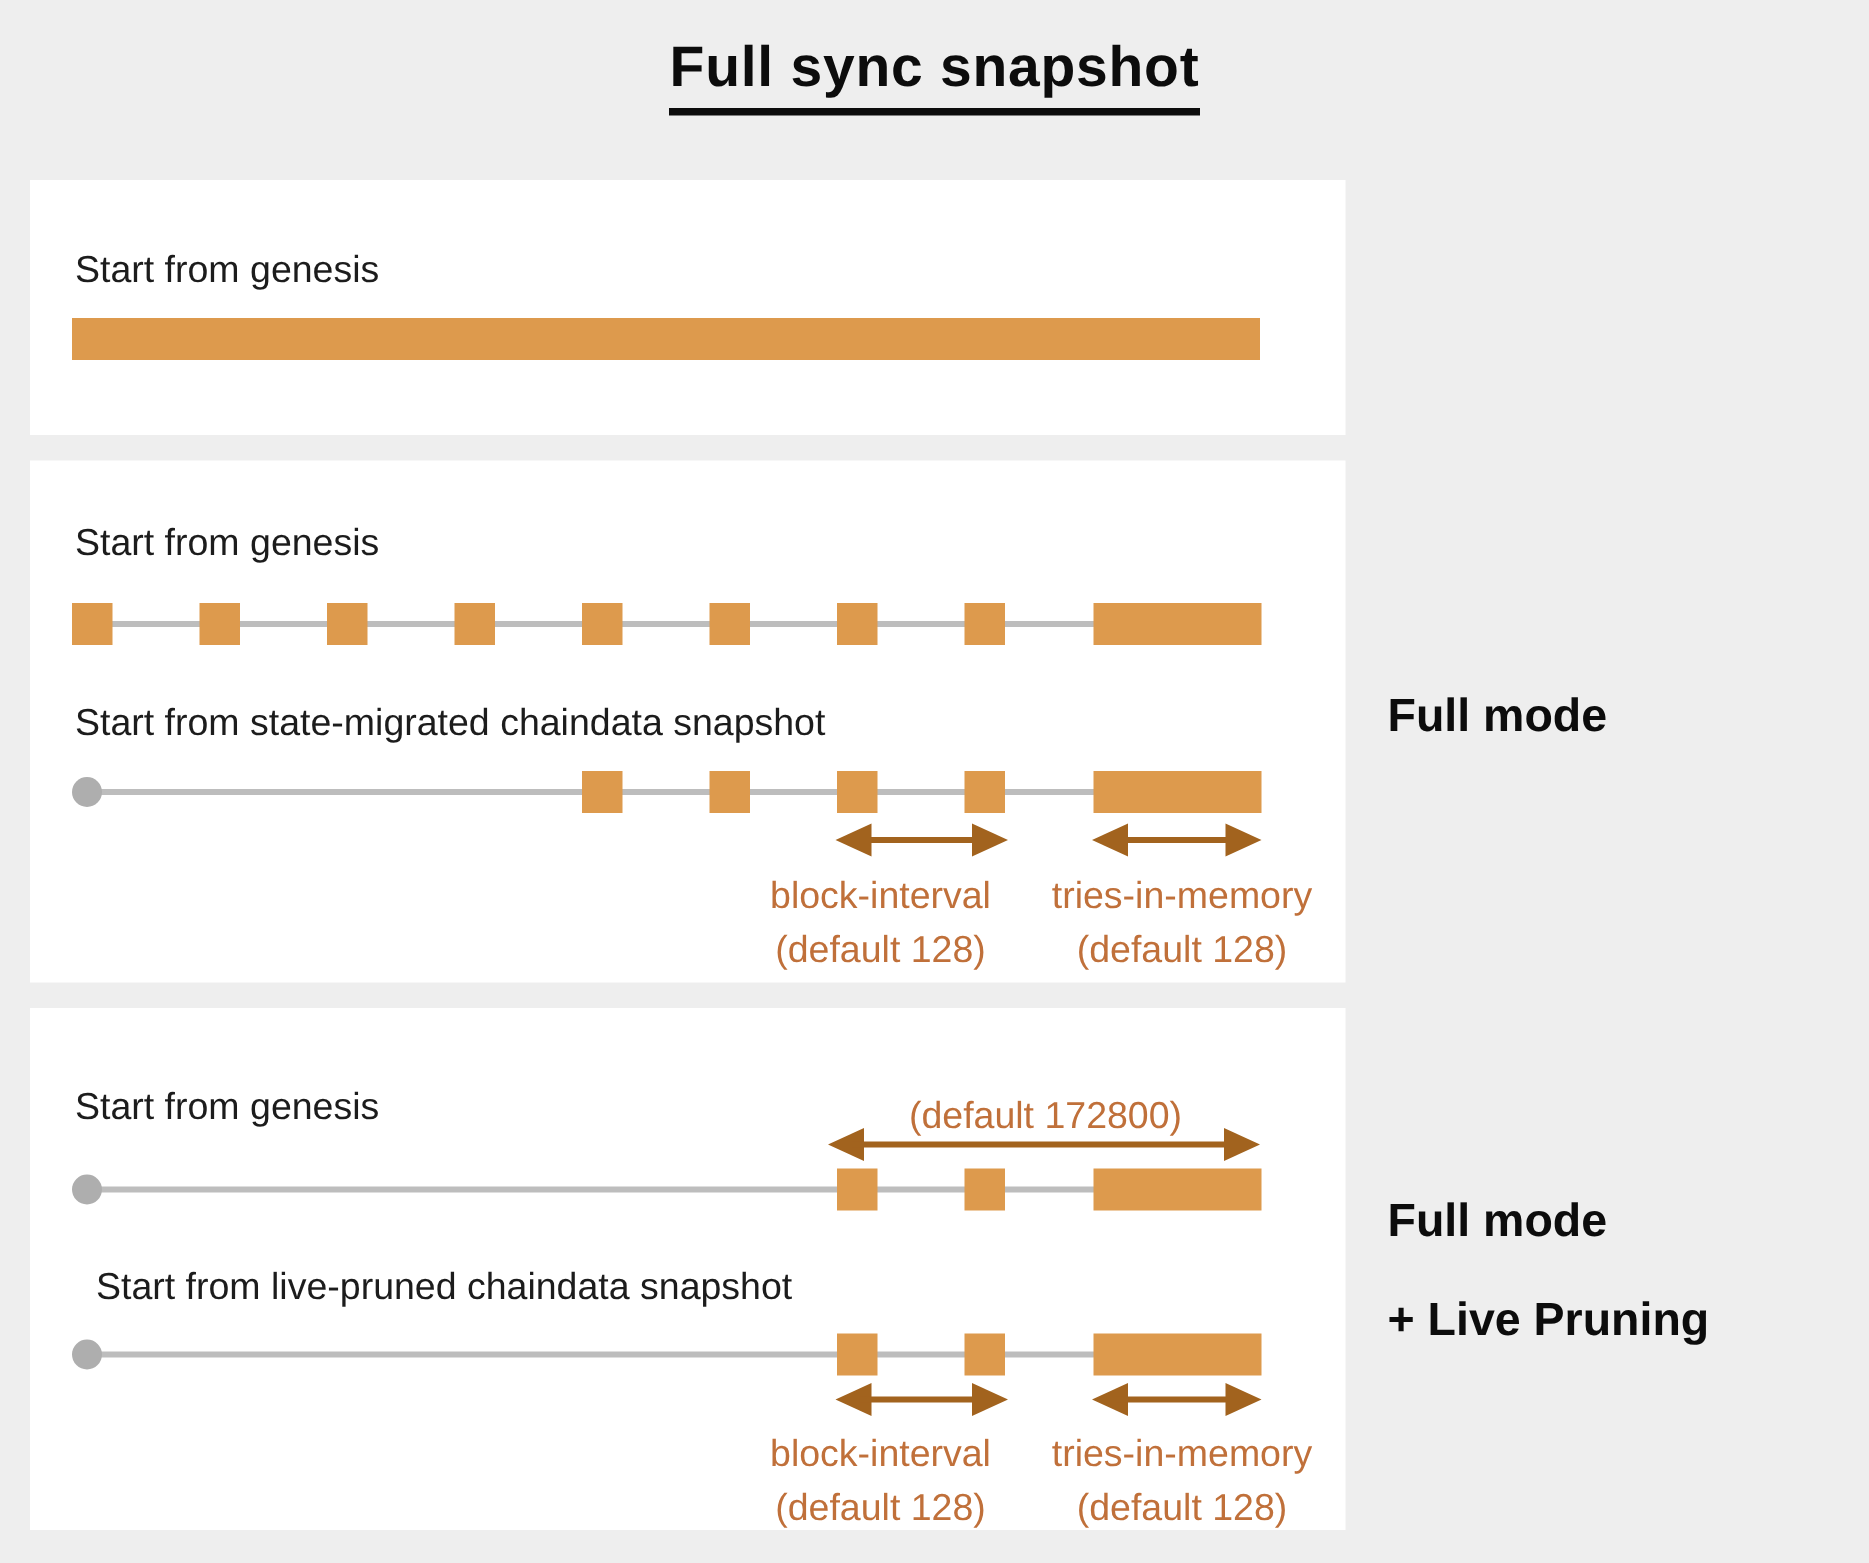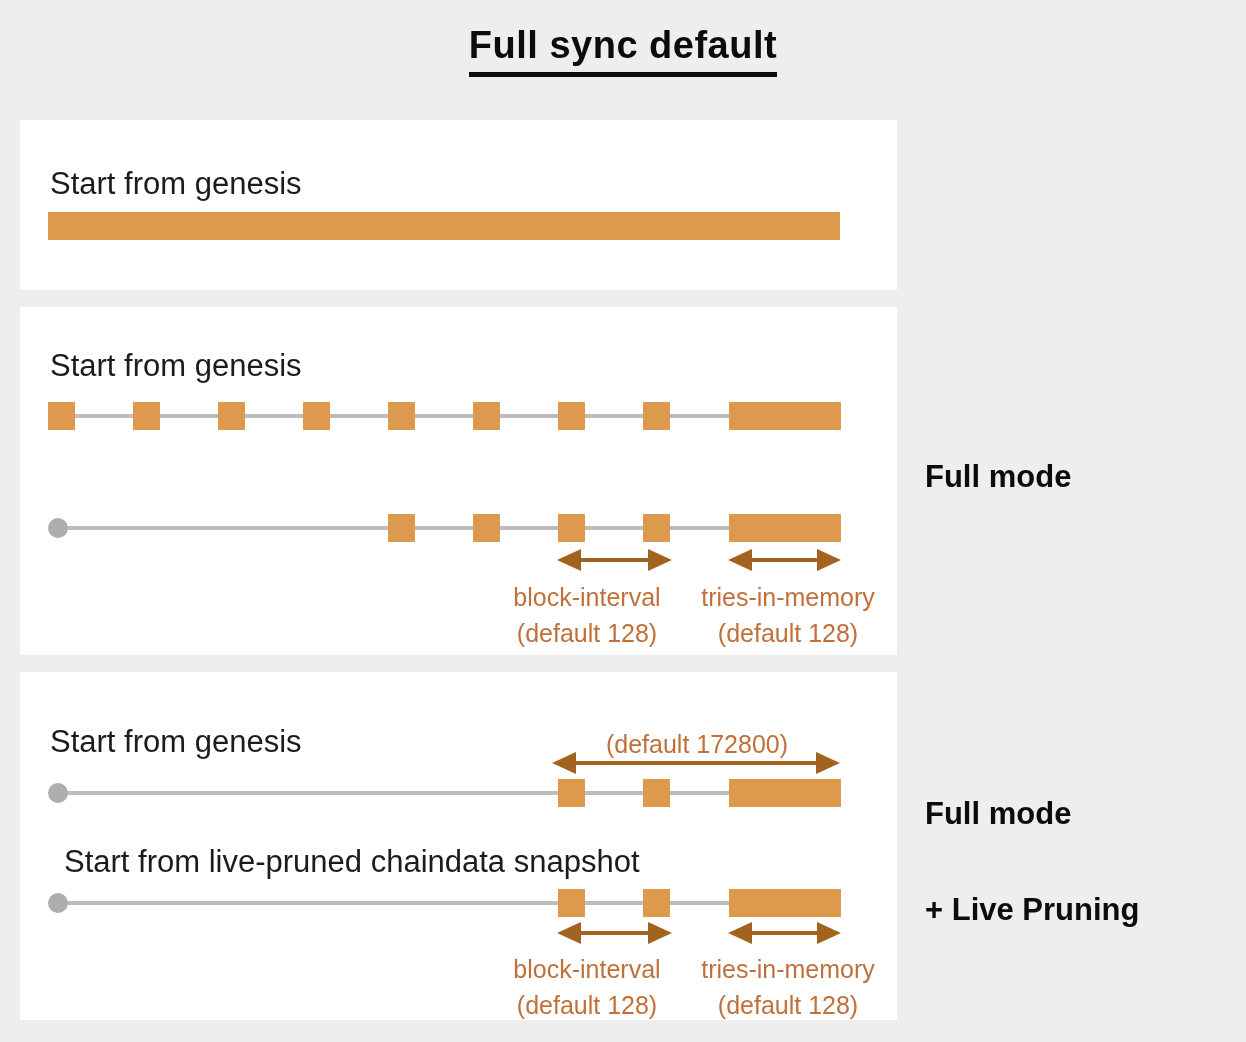--- a/index.html
+++ b/index.html
@@ -8,21 +8,21 @@
 
   .title-wrap{position:absolute;top:24px;left:0;width:100%;text-align:center;}
   .title-text{display:inline-block;font-size:38px;font-weight:700;color:#0c0c0c;
               border-bottom:5px solid #0c0c0c;padding-bottom:5px;letter-spacing:.5px;}
 
   .panel{position:absolute;left:20px;width:877px;background:#ffffff;}
   .panel-1{top:120px;height:170px;}
   .panel-2{top:307px;height:348px;}
   .panel-3{top:672px;height:348px;}
 
-  .row-label{position:absolute;font-size:31px;color:#1c1c1c;white-space:nowrap;}
+  .row-label{position:absolute;font-size:25px;color:#1c1c1c;white-space:nowrap;}
 
   .mode-label{position:absolute;left:925px;font-size:31px;font-weight:700;color:#0c0c0c;white-space:nowrap;}
 
   .bar{position:absolute;background:#dd9a4d;height:28px;}
   .sq{position:absolute;width:27px;height:28px;background:#dd9a4d;}
   .bigrect{position:absolute;width:112px;height:28px;background:#dd9a4d;left:709px;}
   .tl-line{position:absolute;height:4px;background:#bdbdbd;}
   .dot{position:absolute;width:20px;height:20px;border-radius:50%;background:#aeaeae;left:28px;}
 
   .ann{position:absolute;font-size:25px;color:#c0703a;white-space:nowrap;transform:translateX(-50%);text-align:center;}
@@ -33,21 +33,21 @@
            border-top:11px solid transparent;border-bottom:11px solid transparent;border-right:24px solid #a2631e;}
   .dbl .hr{position:absolute;right:0;top:0;width:0;height:0;
            border-top:11px solid transparent;border-bottom:11px solid transparent;border-left:24px solid #a2631e;}
 </style>
 </head>
 <body>
 
 <div class="canvas">
 
   <div class="title-wrap">
-    <span class="title-text">Full sync default</span>
+    <span class="title-text">Full sync snapshot</span>
   </div>
 
   <div class="panel panel-1">
     <div class="row-label" style="left:30px;top:46px;">Start from genesis</div>
     <div class="bar" style="left:28px;top:92px;width:792px;"></div>
   </div>
 
   <div class="panel panel-2">
     <div class="row-label" style="left:30px;top:41px;">Start from genesis</div>
 
@@ -57,20 +57,21 @@
       <div class="sq" style="left:113px;top:95px;"></div>
       <div class="sq" style="left:198px;top:95px;"></div>
       <div class="sq" style="left:283px;top:95px;"></div>
       <div class="sq" style="left:368px;top:95px;"></div>
       <div class="sq" style="left:453px;top:95px;"></div>
       <div class="sq" style="left:538px;top:95px;"></div>
       <div class="sq" style="left:623px;top:95px;"></div>
       <div class="bigrect" style="top:95px;"></div>
     </div>
 
+    <div class="row-label" style="left:30px;top:161px;">Start from state-migrated chaindata snapshot</div>
 
     <div>
       <div class="tl-line" style="left:38px;top:219px;width:682px;"></div>
       <div class="dot" style="top:211px;"></div>
       <div class="sq" style="left:368px;top:207px;"></div>
       <div class="sq" style="left:453px;top:207px;"></div>
       <div class="sq" style="left:538px;top:207px;"></div>
       <div class="sq" style="left:623px;top:207px;"></div>
       <div class="bigrect" style="top:207px;"></div>
     </div>
@@ -130,15 +131,15 @@
       <div class="hl"></div>
       <div class="shaft"></div>
       <div class="hr"></div>
     </div>
     <div class="ann" style="left:567px;top:283px;">block-interval</div>
     <div class="ann" style="left:567px;top:319px;">(default 128)</div>
     <div class="ann" style="left:768px;top:283px;">tries-in-memory</div>
     <div class="ann" style="left:768px;top:319px;">(default 128)</div>
   </div>
   <div class="mode-label" style="top:796px;">Full mode</div>
-  <div class="mode-label" style="top:892px;">+ Live Pruning</div>
+  <div class="mode-label" style="top:862px;">+ Live Pruning</div>
 
 </div>
 
 </body></html>

